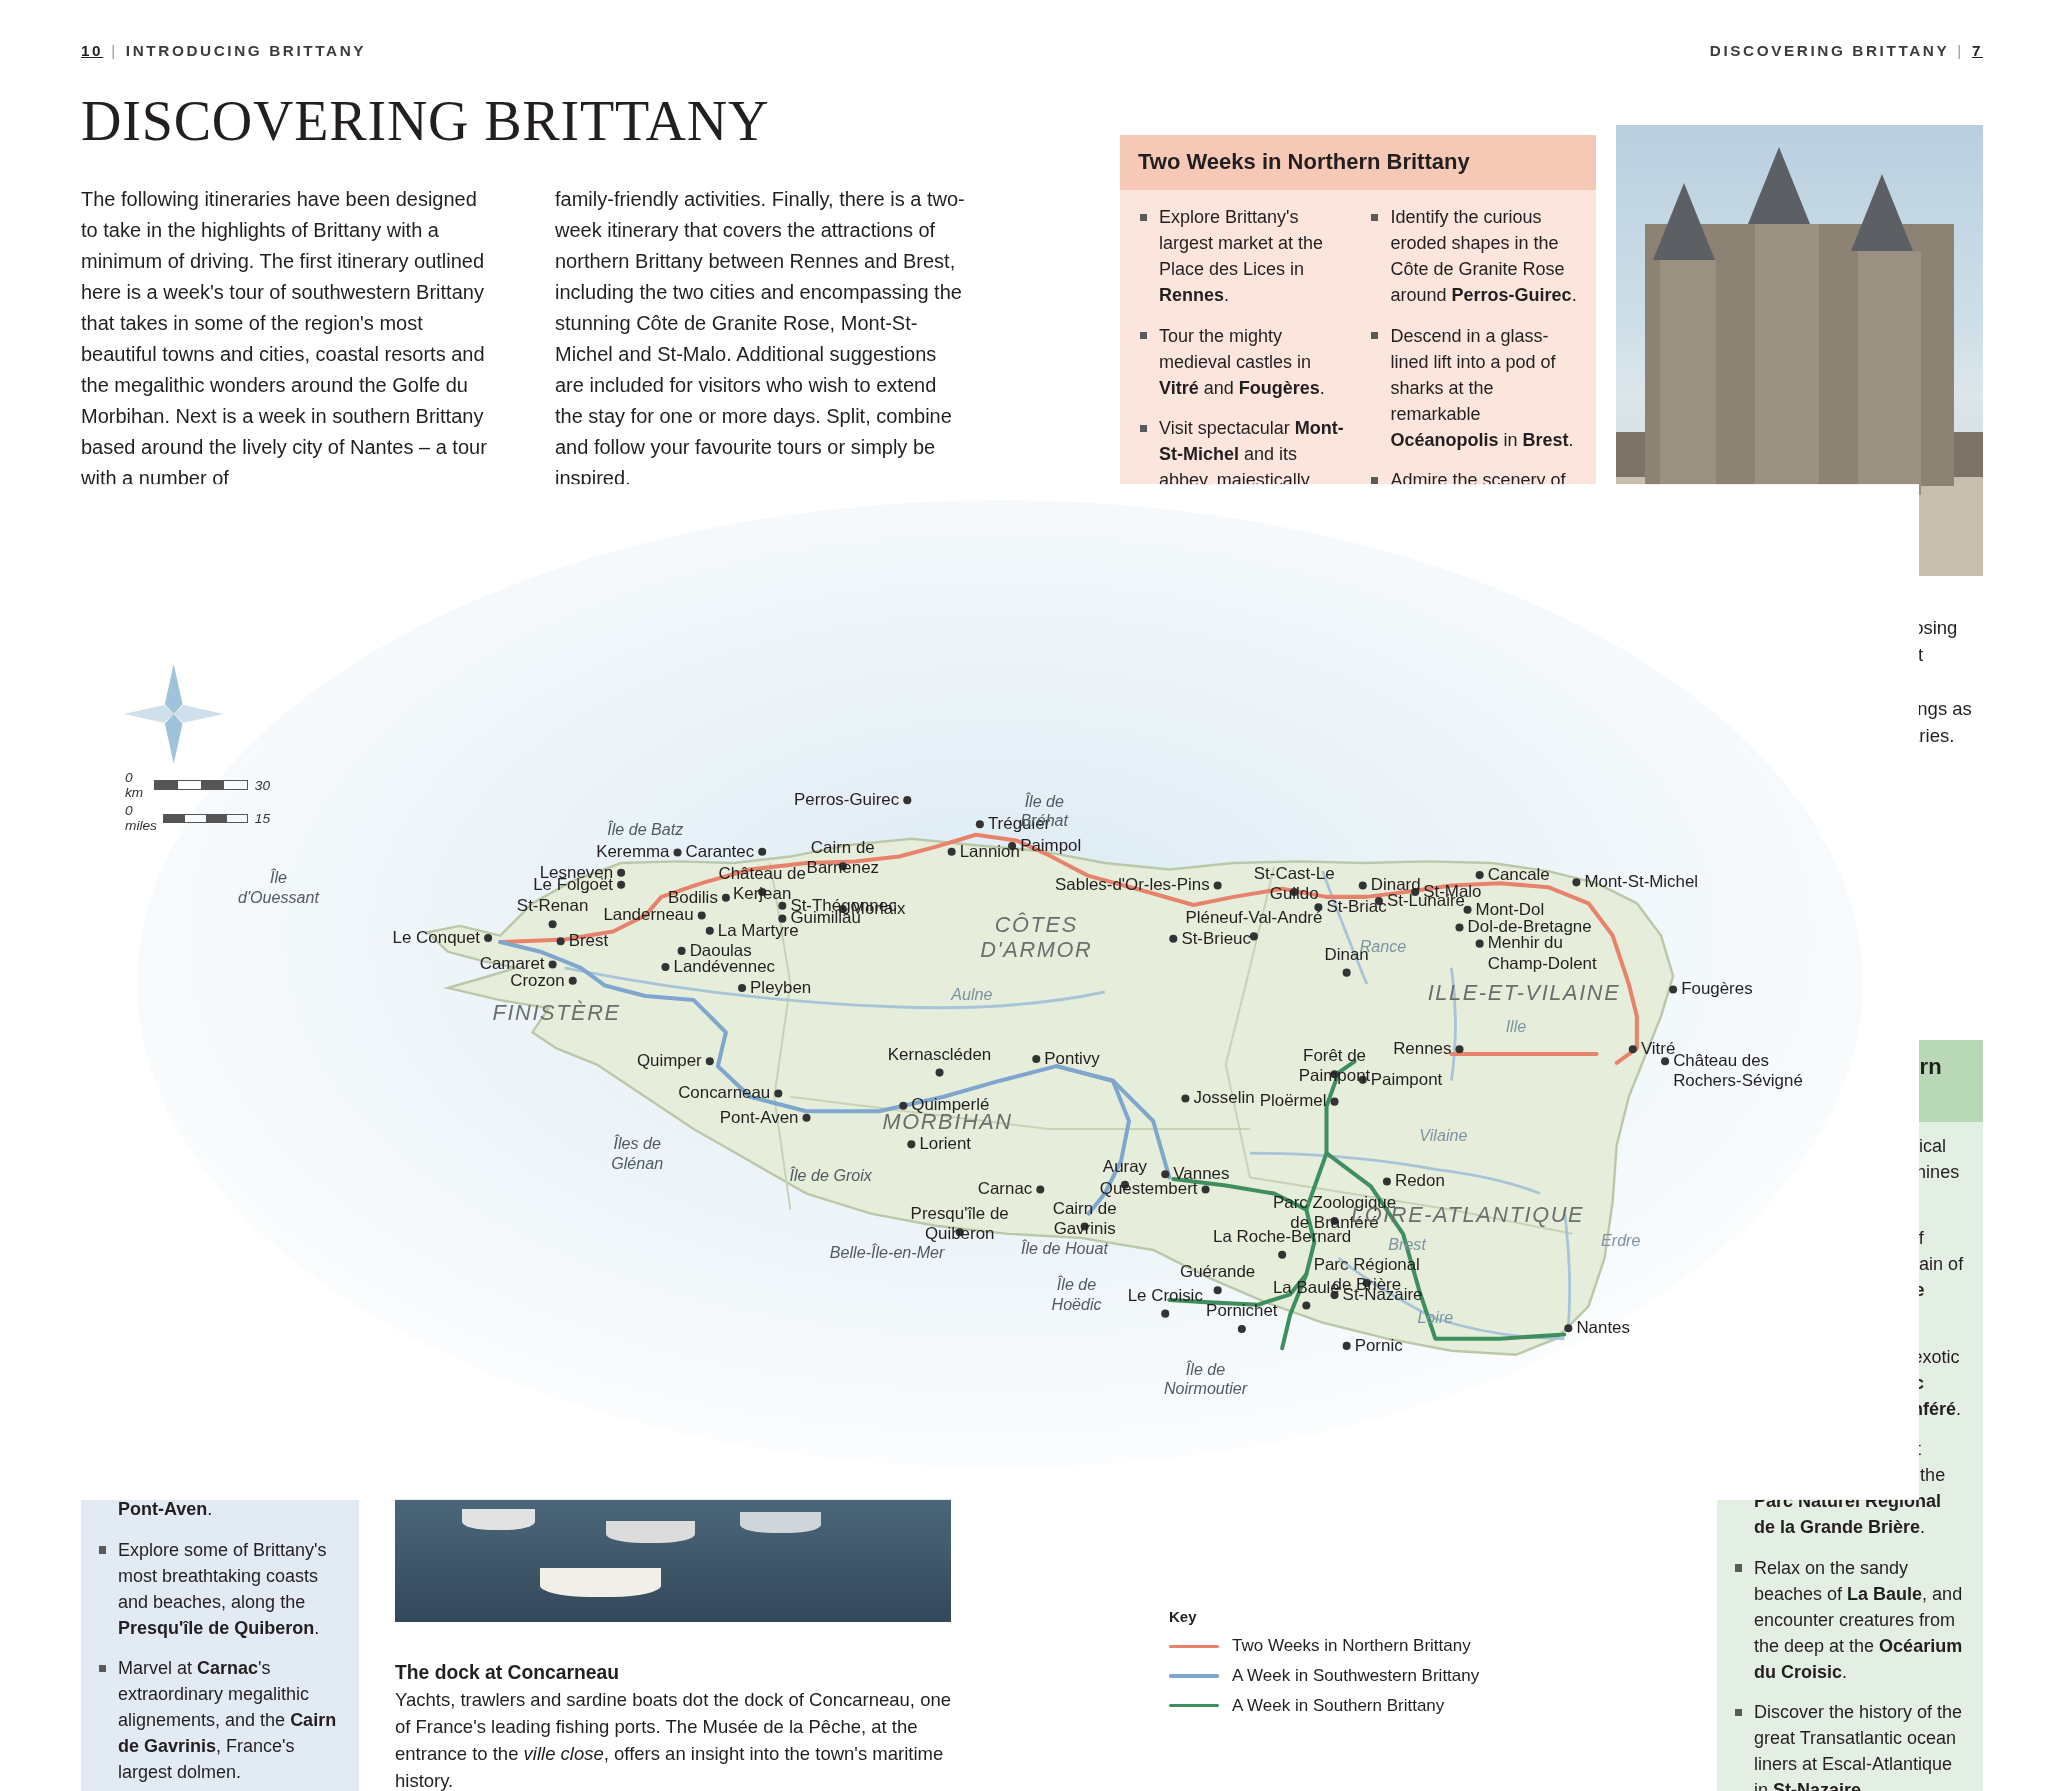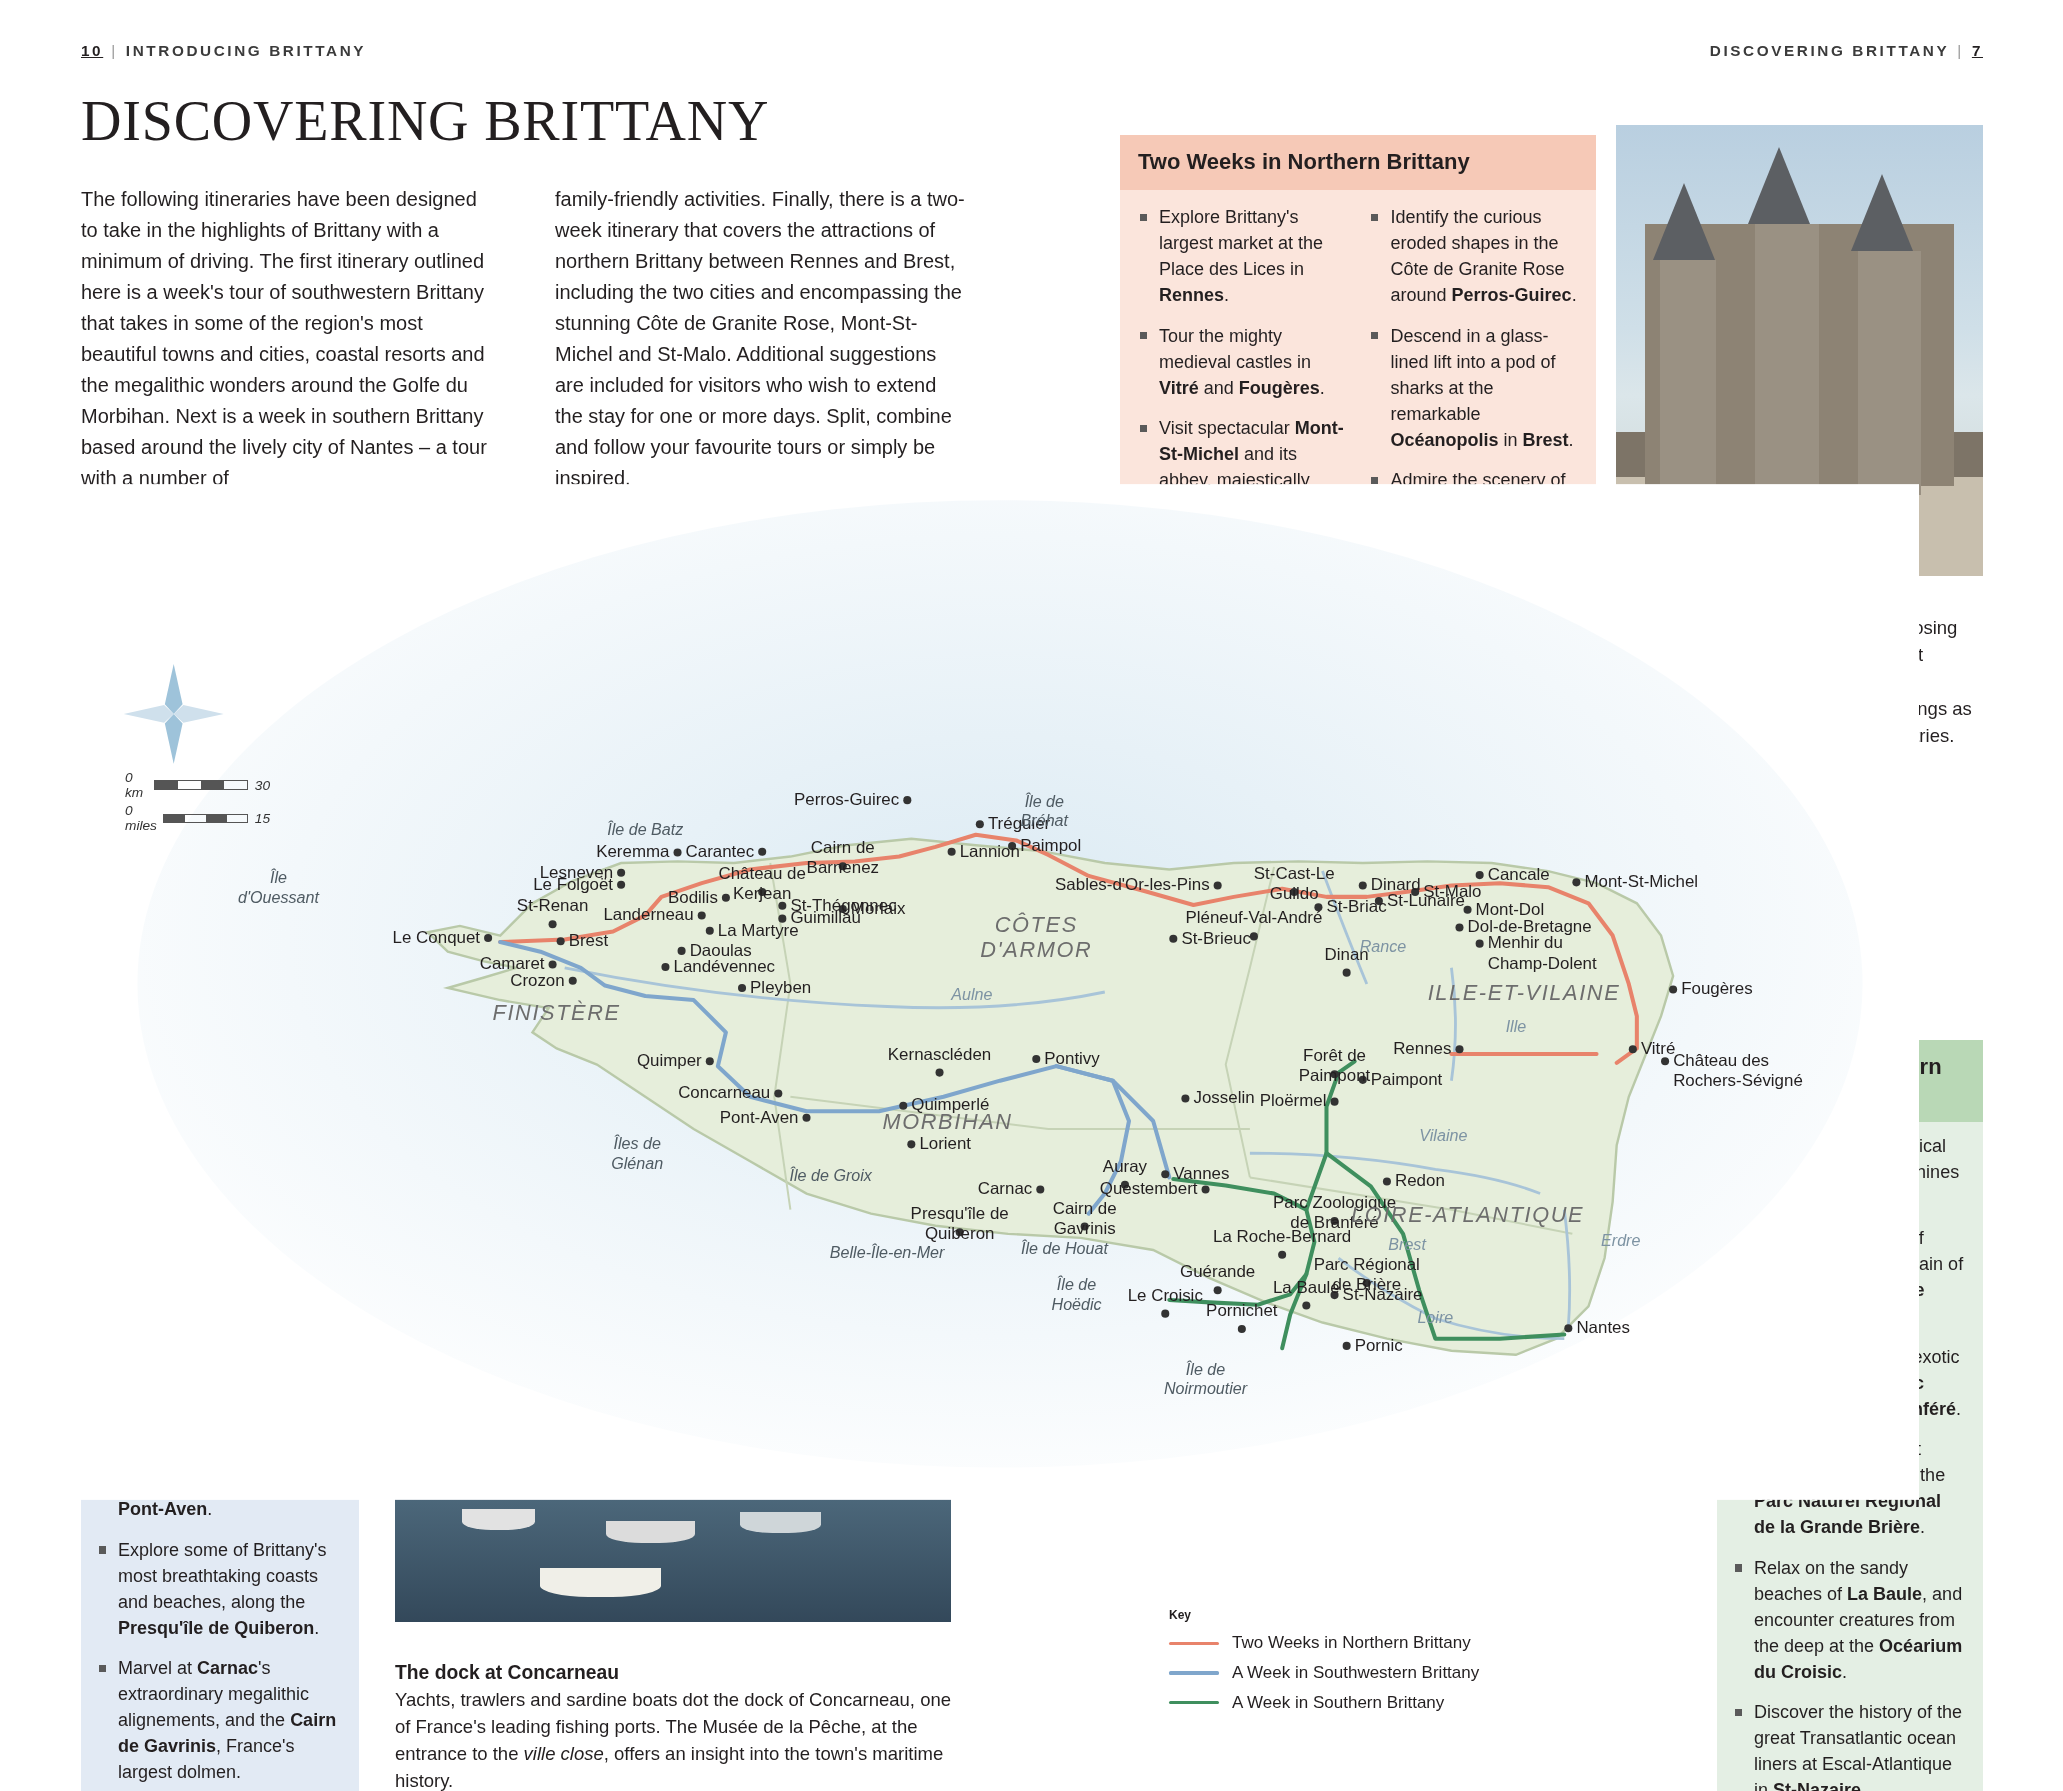--- a/index.html
+++ b/index.html
@@ -90,21 +90,21 @@
   .conc-water{position:absolute;left:0;top:55%;width:100%;height:45%;background:linear-gradient(#4e6a7d,#33485a);}
   .mast{position:absolute;width:2.4px;background:#efefef;}
   .hull{position:absolute;border-radius:0 0 40% 40%;}
 
   
   #map{position:absolute;left:81px;top:484px;width:1838px;height:1016px;}
   #map svg{display:block;}
 
   
   #key{position:absolute;left:1169px;top:1608px;width:419px;}
-  #key .key-title{font-weight:700;font-size:12px;margin-bottom:11.3px;}
+  #key .key-title{font-weight:700;font-size:15px;margin-bottom:11.3px;}
   #key .key-row{display:flex;align-items:center;margin-bottom:9.7px;font-size:17px;}
   #key .swatch{width:50px;height:3.2px;margin-right:13px;border-radius:1.6px;}
 
   
   #scalebar{position:absolute;left:125px;top:770px;width:145px;font-size:13.7px;color:#333;font-style:italic;}
   .sb-row{display:flex;align-items:center;margin-bottom:3.2px;}
   .sb-bar{display:flex;height:7.3px;width:121px;border:0.8px solid #555;}
   .sb-bar span{flex:1;}
   .sb-bar .dark{background:#555;}
 </style>

